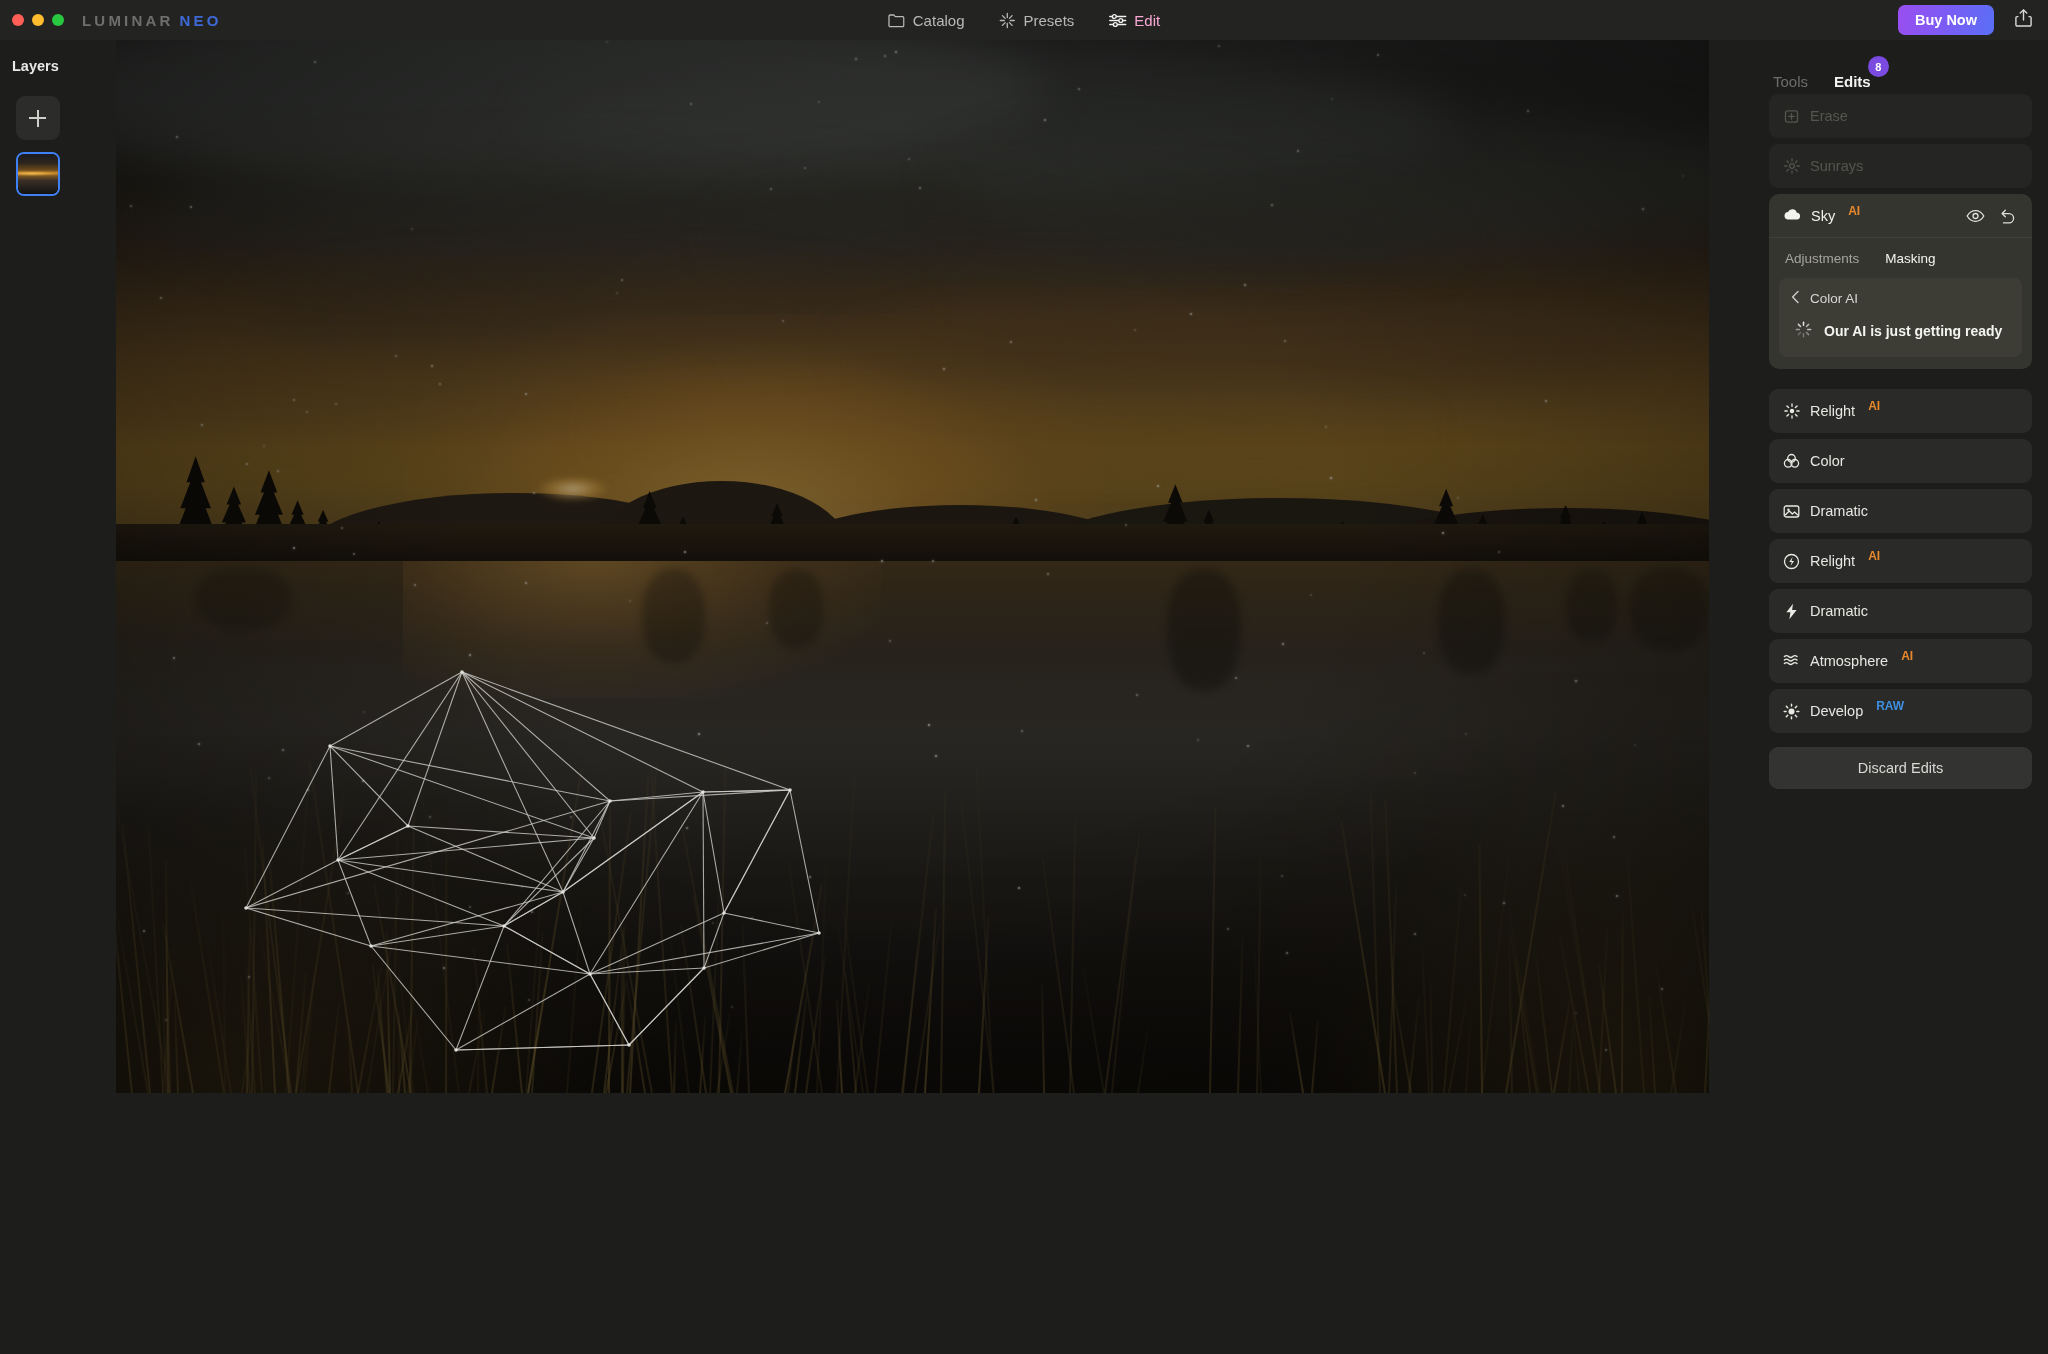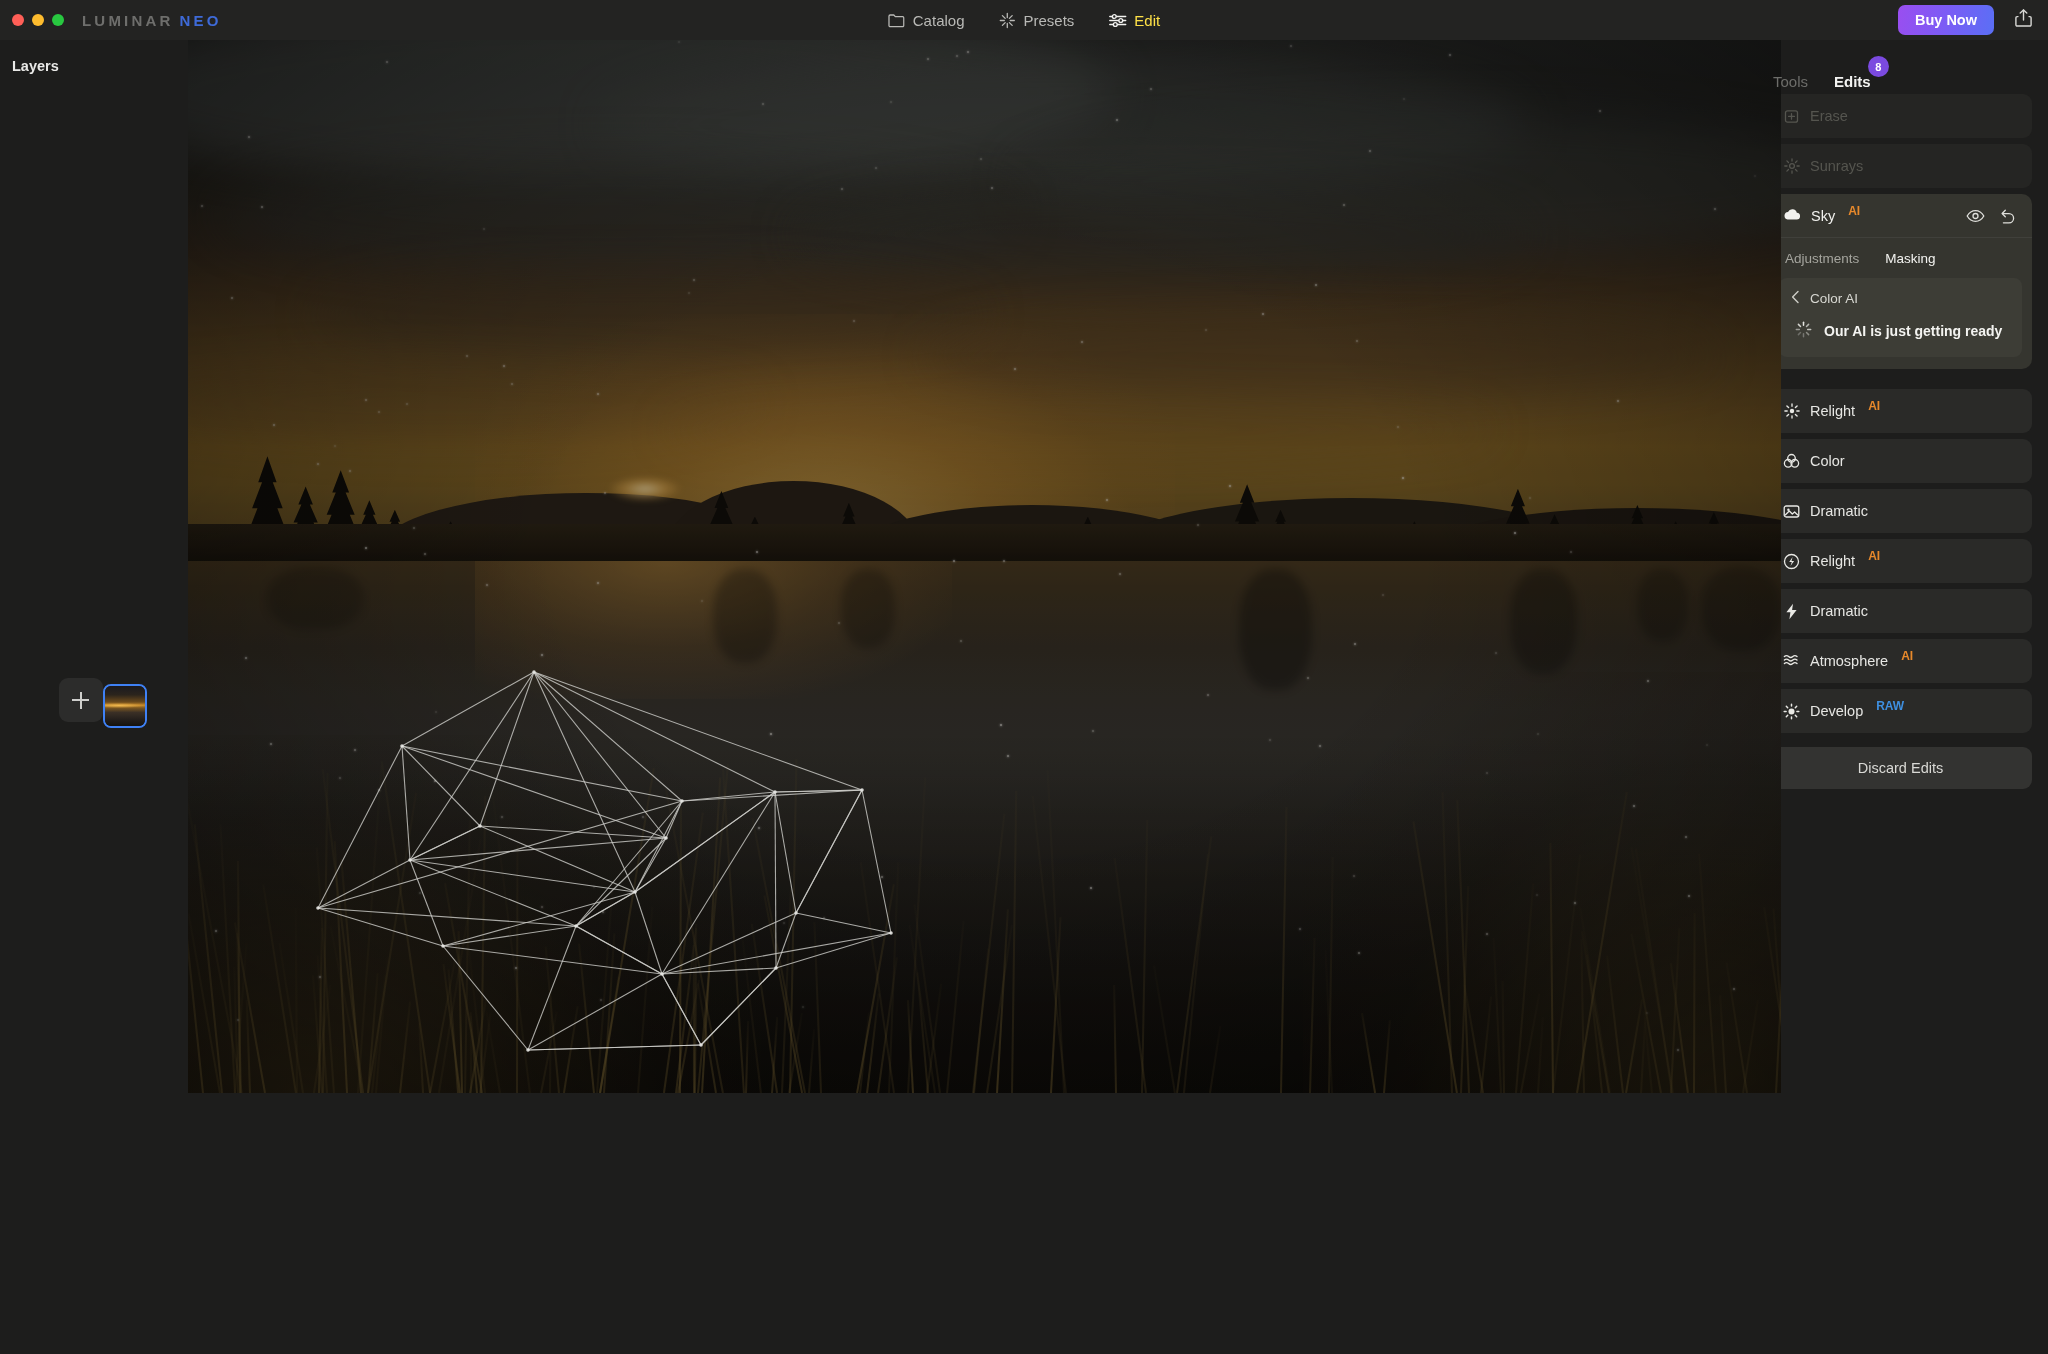--- a/index.html
+++ b/index.html
@@ -66,21 +66,21 @@
     gap: 34px;
   }
   .nav-item {
     display: flex;
     align-items: center;
     gap: 8px;
     font-size: 15px;
     color: #b9b9b6;
     cursor: default;
   }
-  .nav-item.active { color: #fde047; }
+  .nav-item.active { color: #f9a8d4; }
   .nav-item svg { display: block; }
 
   .title-right {
     position: absolute;
     right: 12px;
     top: 0;
     height: 40px;
     display: flex;
     align-items: center;
     gap: 16px;
@@ -108,20 +108,21 @@
     min-height: 0;
     position: relative;
   }
 
   
   .layers-rail {
     flex: 0 0 75px;
     background: #1d1d1c;
     padding-top: 18px;
     display: flex;
+    flex-direction: column;
     align-items: center;
   }
   .layers-title {
     font-size: 14.5px;
     color: #e9e9e7;
     font-weight: 600;
     margin-bottom: 22px;
     align-self: flex-start;
     padding-left: 12px;
   }

